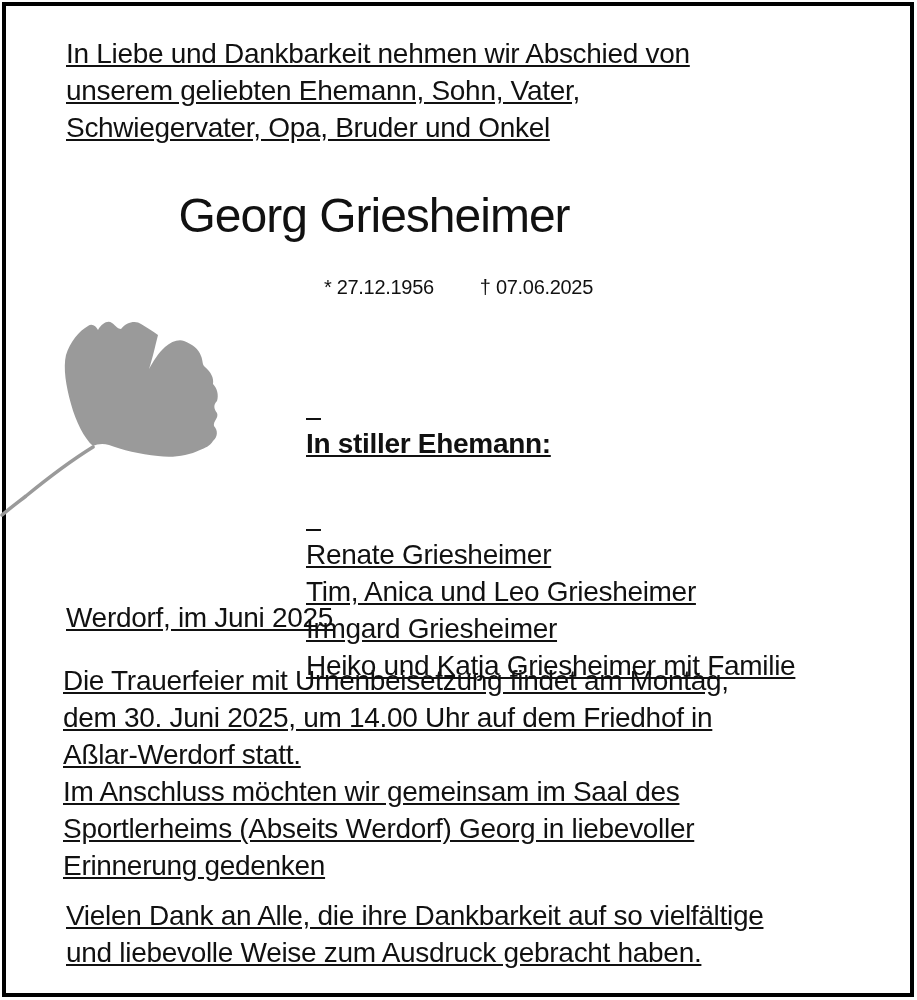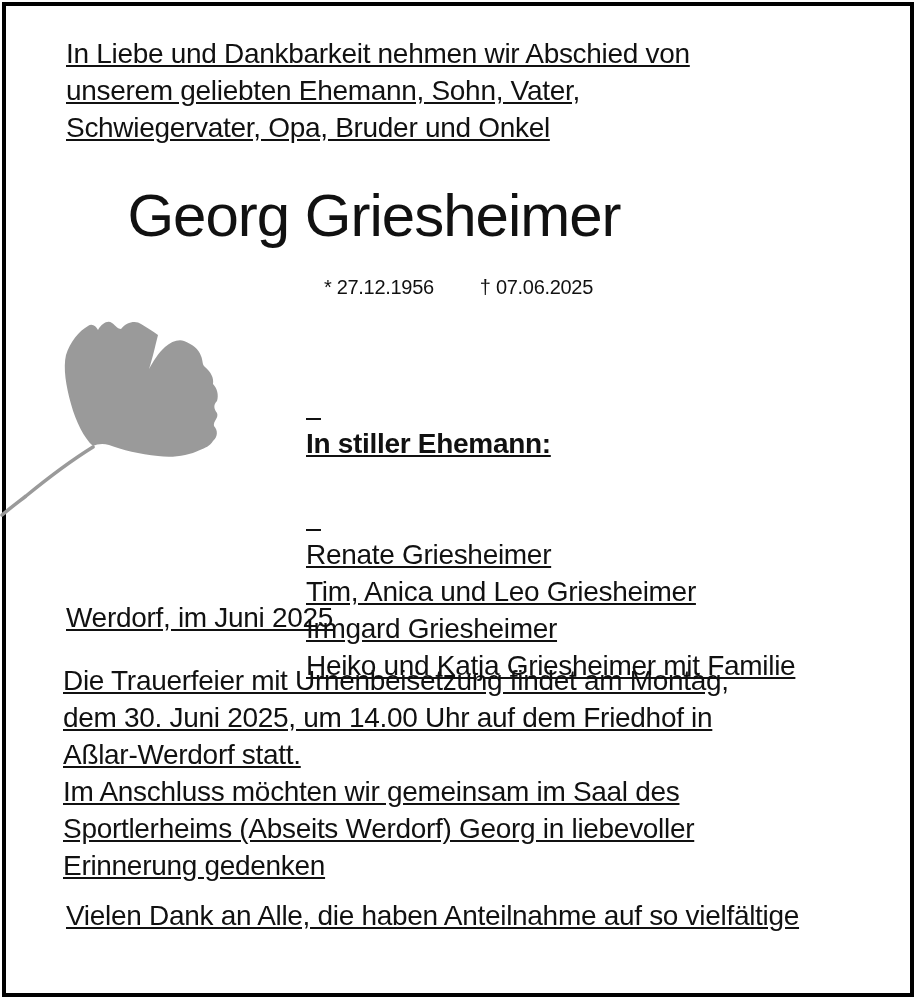--- a/index.html
+++ b/index.html
@@ -32,21 +32,21 @@
     white-space: pre;
     text-decoration: underline;
   }
   .intro       { left: 66px; top: 35px; }
   .deceased-name {
     position: absolute;
     left: 0;
     width: 748px;
     top: 182px;
     text-align: center;
-    font-size: 60px;
+    font-size: 48px;
     line-height: 68px;
     letter-spacing: -1px;
     white-space: nowrap;
   }
   .dates-row {
     position: absolute;
     left: 0;
     width: 917px;
     top: 269px;
     text-align: center;
@@ -110,13 +110,13 @@
 
 <div class="textblock mourning">
   <div class="header">In stiller Ehemann:</div>
   <div><div class="line">Renate Griesheimer</div><div class="line">Tim, Anica und Leo Griesheimer</div><div class="line">Irmgard Griesheimer</div><div class="line">Heiko und Katja Griesheimer mit Familie</div></div>
 </div>
 
 <div class="textblock dateline">Werdorf, im Juni 2025</div>
 
 <div class="textblock funeral"><div class="line">Die Trauerfeier mit Urnenbeisetzung findet am Montag,</div><div class="line">dem 30. Juni 2025, um 14.00 Uhr auf dem Friedhof in</div><div class="line">Aßlar-Werdorf statt.</div><div class="line">Im Anschluss möchten wir gemeinsam im Saal des</div><div class="line">Sportlerheims (Abseits Werdorf) Georg in liebevoller</div><div class="line">Erinnerung gedenken</div></div>
 
-<div class="textblock thanks"><div class="line">Vielen Dank an Alle, die haben Anteilnahme auf so vielfältige</div></div>
+<div class="textblock thanks"><div class="line">Vielen Dank an Alle, die ihre Dankbarkeit auf so vielfältige</div><div class="line">und liebevolle Weise zum Ausdruck gebracht haben.</div></div>
 
 </body></html>

